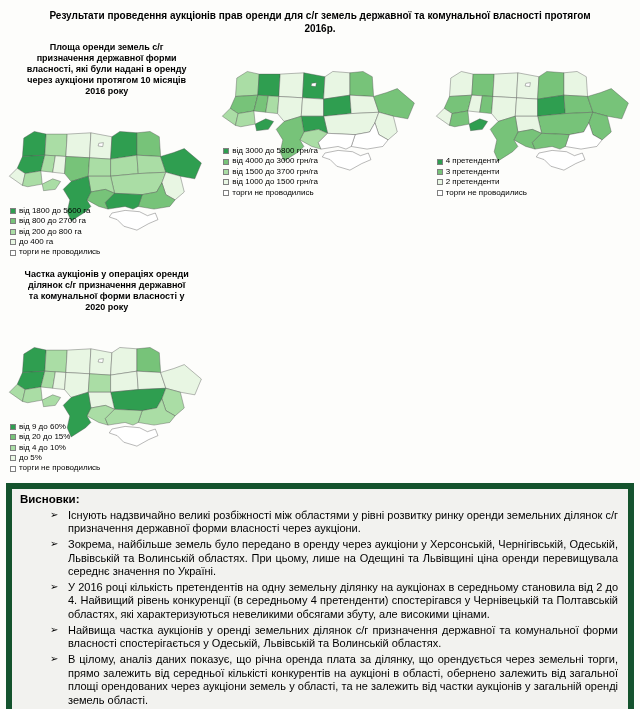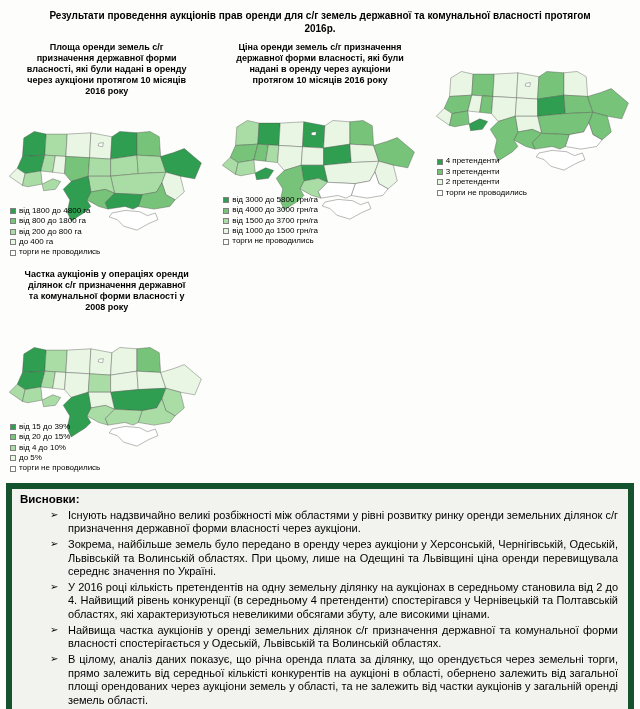--- a/index.html
+++ b/index.html
@@ -88,43 +88,42 @@
           <polygon points="96,84 122,76 126,100 120,112 126,122 118,130 96,144 90,130 94,112 84,96" fill="#2f9e50" stroke="#4f4f4f" stroke-width="0.6" stroke-linejoin="round"></polygon>
           <polygon points="14,64 26,72 22,90 2,76" fill="#e8f6e3" stroke="#4f4f4f" stroke-width="0.6" stroke-linejoin="round"></polygon>
           <polygon points="26,72 50,68 52,88 30,92 22,90" fill="#aadda5" stroke="#4f4f4f" stroke-width="0.6" stroke-linejoin="round"></polygon>
           <polygon points="52,88 68,80 80,84 72,96 54,98" fill="#aadda5" stroke="#4f4f4f" stroke-width="0.6" stroke-linejoin="round"></polygon>
           <polygon points="158,132 178,128 200,130 212,136 224,132 228,142 214,148 196,158 176,152 166,142 154,138" fill="#ffffff" stroke="#4f4f4f" stroke-width="0.6" stroke-linejoin="round"></polygon>
           <polygon points="138,26 145,25 144,31 137,30" fill="#ffffff" stroke="#4f4f4f" stroke-width="0.6" stroke-linejoin="round"></polygon>
         </svg>
         <ul class="legend">
           <li>
             <span class="sw" style="background: rgb(47, 158, 80);"></span>
-            <span>від 1800 до 4800 га</span>
+            <span>від 1800 до 5600 га</span>
           </li>
           <li>
             <span class="sw" style="background: rgb(119, 195, 121);"></span>
-            <span>від 800 до 1800 га</span>
+            <span>від 800 до 2700 га</span>
           </li>
           <li>
             <span class="sw" style="background: rgb(170, 221, 165);"></span>
             <span>від 200 до 800 га</span>
           </li>
           <li>
             <span class="sw" style="background: rgb(232, 246, 227);"></span>
             <span>до 400 га</span>
           </li>
           <li>
             <span class="sw" style="background: rgb(255, 255, 255);"></span>
             <span>торги не проводились</span>
           </li>
         </ul>
       </div>
   </div>
   <div class="map-panel">
-    <div class="map-title">Ціна оренди земель с/г призначення державної форми власності, які були надані в оренду через аукціони протягом 10 місяців 2016  року</div>
     <div class="map-wrap">
         <svg viewBox="0 0 300 162" preserveAspectRatio="xMidYMid meet">
           <polygon points="24,18 40,8 58,12 56,44 22,46" fill="#aadda5" stroke="#4f4f4f" stroke-width="0.6" stroke-linejoin="round"></polygon>
           <polygon points="58,12 90,12 88,46 56,44" fill="#2f9e50" stroke="#4f4f4f" stroke-width="0.6" stroke-linejoin="round"></polygon>
           <polygon points="90,12 126,10 124,48 88,46" fill="#e8f6e3" stroke="#4f4f4f" stroke-width="0.6" stroke-linejoin="round"></polygon>
           <polygon points="126,10 158,16 156,50 124,48" fill="#2f9e50" stroke="#4f4f4f" stroke-width="0.6" stroke-linejoin="round"></polygon>
           <polygon points="158,16 170,8 196,10 196,44 156,50" fill="#e8f6e3" stroke="#4f4f4f" stroke-width="0.6" stroke-linejoin="round"></polygon>
           <polygon points="196,10 216,8 230,16 232,46 196,44" fill="#77c379" stroke="#4f4f4f" stroke-width="0.6" stroke-linejoin="round"></polygon>
           <polygon points="22,46 56,44 50,68 26,72 14,64" fill="#77c379" stroke="#4f4f4f" stroke-width="0.6" stroke-linejoin="round"></polygon>
           <polygon points="56,44 72,45 68,70 50,68" fill="#77c379" stroke="#4f4f4f" stroke-width="0.6" stroke-linejoin="round"></polygon>
@@ -215,21 +214,21 @@
             <span>2 претенденти</span>
           </li>
           <li>
             <span class="sw" style="background: rgb(255, 255, 255);"></span>
             <span>торги не проводились</span>
           </li>
         </ul>
       </div>
   </div>
   <div class="map-panel">
-    <div class="map-title">Частка аукціонів у операціях оренди ділянок с/г призначення державної та комунальної форми власності у 2008 року</div>
+    <div class="map-title">Частка аукціонів у операціях оренди ділянок с/г призначення державної та комунальної форми власності у 2020 року</div>
     <div class="map-wrap">
         <svg viewBox="0 0 300 162" preserveAspectRatio="xMidYMid meet">
           <polygon points="24,18 40,8 58,12 56,44 22,46" fill="#2f9e50" stroke="#4f4f4f" stroke-width="0.6" stroke-linejoin="round"></polygon>
           <polygon points="58,12 90,12 88,46 56,44" fill="#aadda5" stroke="#4f4f4f" stroke-width="0.6" stroke-linejoin="round"></polygon>
           <polygon points="90,12 126,10 124,48 88,46" fill="#e8f6e3" stroke="#4f4f4f" stroke-width="0.6" stroke-linejoin="round"></polygon>
           <polygon points="126,10 158,16 156,50 124,48" fill="#e8f6e3" stroke="#4f4f4f" stroke-width="0.6" stroke-linejoin="round"></polygon>
           <polygon points="158,16 170,8 196,10 196,44 156,50" fill="#e8f6e3" stroke="#4f4f4f" stroke-width="0.6" stroke-linejoin="round"></polygon>
           <polygon points="196,10 216,8 230,16 232,46 196,44" fill="#77c379" stroke="#4f4f4f" stroke-width="0.6" stroke-linejoin="round"></polygon>
           <polygon points="22,46 56,44 50,68 26,72 14,64" fill="#2f9e50" stroke="#4f4f4f" stroke-width="0.6" stroke-linejoin="round"></polygon>
           <polygon points="56,44 72,45 68,70 50,68" fill="#aadda5" stroke="#4f4f4f" stroke-width="0.6" stroke-linejoin="round"></polygon>
@@ -248,21 +247,21 @@
           <polygon points="96,84 122,76 126,100 120,112 126,122 118,130 96,144 90,130 94,112 84,96" fill="#2f9e50" stroke="#4f4f4f" stroke-width="0.6" stroke-linejoin="round"></polygon>
           <polygon points="14,64 26,72 22,90 2,76" fill="#aadda5" stroke="#4f4f4f" stroke-width="0.6" stroke-linejoin="round"></polygon>
           <polygon points="26,72 50,68 52,88 30,92 22,90" fill="#aadda5" stroke="#4f4f4f" stroke-width="0.6" stroke-linejoin="round"></polygon>
           <polygon points="52,88 68,80 80,84 72,96 54,98" fill="#aadda5" stroke="#4f4f4f" stroke-width="0.6" stroke-linejoin="round"></polygon>
           <polygon points="158,132 178,128 200,130 212,136 224,132 228,142 214,148 196,158 176,152 166,142 154,138" fill="#ffffff" stroke="#4f4f4f" stroke-width="0.6" stroke-linejoin="round"></polygon>
           <polygon points="138,26 145,25 144,31 137,30" fill="#ffffff" stroke="#4f4f4f" stroke-width="0.6" stroke-linejoin="round"></polygon>
         </svg>
         <ul class="legend">
           <li>
             <span class="sw" style="background: rgb(47, 158, 80);"></span>
-            <span>від 15 до 39%</span>
+            <span>від 9 до 60%</span>
           </li>
           <li>
             <span class="sw" style="background: rgb(119, 195, 121);"></span>
             <span>від 20 до 15%</span>
           </li>
           <li>
             <span class="sw" style="background: rgb(170, 221, 165);"></span>
             <span>від 4 до 10%</span>
           </li>
           <li>

